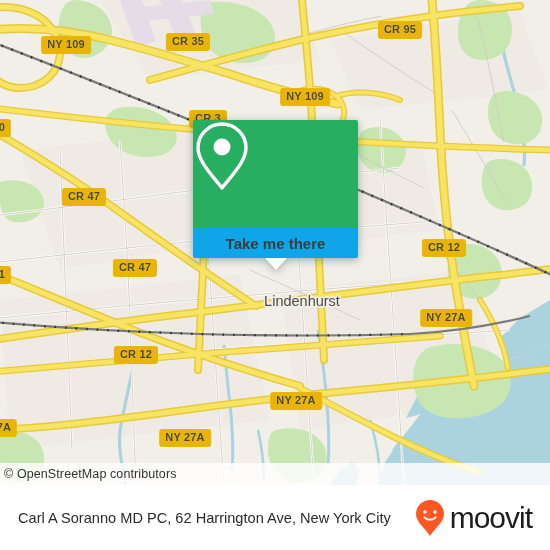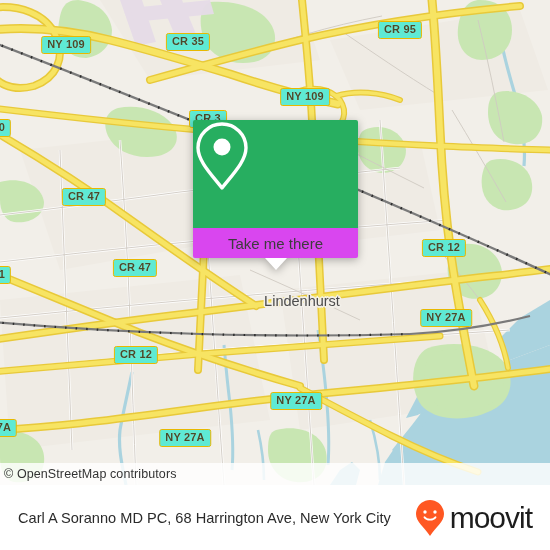--- a/index.html
+++ b/index.html
@@ -6,21 +6,21 @@
   body{width:550px;height:550px;font-family:"Liberation Sans",sans-serif;-webkit-font-smoothing:antialiased;}
   #page{position:relative;width:550px;height:550px;overflow:hidden;background:#fff;}
 
   
   #map{position:absolute;left:0;top:0;width:550px;height:485px;overflow:hidden;background:#f2efe9;}
   #map svg{position:absolute;left:0;top:0;}
 
   
   .shield{
     position:absolute;
-    background:#5eead4;
+    background:#eab308;
     border:1.6px solid #e8b800;
     border-radius:2.5px;
     color:#4a4a2a;
     font-size:11px;
     font-weight:bold;
     letter-spacing:.2px;
     padding:1px 5px 2px 5px;
     line-height:13px;
     white-space:nowrap;
     box-sizing:border-box;
@@ -43,23 +43,23 @@
   
   #popup{
     position:absolute;left:193px;top:120px;width:165px;
     filter:drop-shadow(0 2px 4px rgba(0,0,0,.30));
   }
   #popup-green{
     height:108px;background:#27ae60;border-radius:2px 2px 0 0;
     display:flex;align-items:center;justify-content:center;
   }
   #popup-white{
-    height:30px;background:#d946ef;border-radius:0 0 2px 2px;
+    height:30px;background:#0ea5e9;border-radius:0 0 2px 2px;
     display:flex;align-items:center;justify-content:center;
-    color:#3c3c3c;font-size:15px;
+    color:#3c3c3c;font-size:15px;font-weight:bold;
   }
   #popup-tail{
     position:absolute;left:50%;top:138px;margin-left:-11px;
     width:0;height:0;
     border-left:11px solid transparent;border-right:11px solid transparent;
     border-top:12px solid #fff;
   }
 
   
   #attribution{
@@ -276,21 +276,21 @@
       </div>
       <div id="popup-tail"></div>
     </div>
 
     <div id="attribution">
       <span>© OpenStreetMap contributors</span>
     </div>
   </div>
 
   <div id="footer">
-    <div id="footer-title">Carl A Soranno MD PC, 68 Harrington Ave, New York City</div>
+    <div id="footer-title">Carl A Soranno MD PC, 62 Harrington Ave, New York City</div>
     <div id="brand">
       <svg width="30" height="38" viewBox="0 0 30 38">
         <path d="M15 1 C7.3 1 1 7.3 1 15 C1 23 9 27.5 15 37 C21 27.5 29 23 29 15 C29 7.3 22.7 1 15 1 Z" fill="#ff5722"></path>
         <circle cx="10" cy="13" r="1.7" fill="#ffffff"></circle>
         <circle cx="20" cy="13" r="1.7" fill="#ffffff"></circle>
         <path d="M9.5 18.2 C11.6 21.4 18.4 21.4 20.5 18.2" fill="none" stroke="#ffffff" stroke-width="1.9" stroke-linecap="round"></path>
       </svg>
       <span id="brand-word">moovit</span>
     </div>
   </div>

